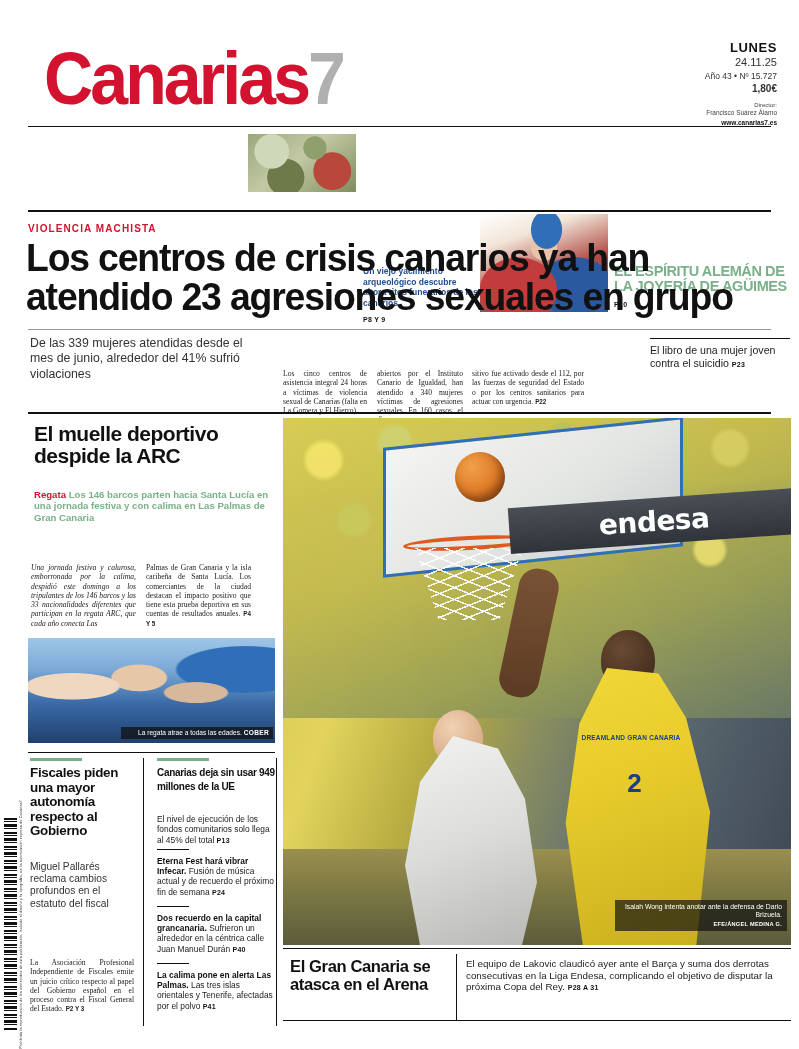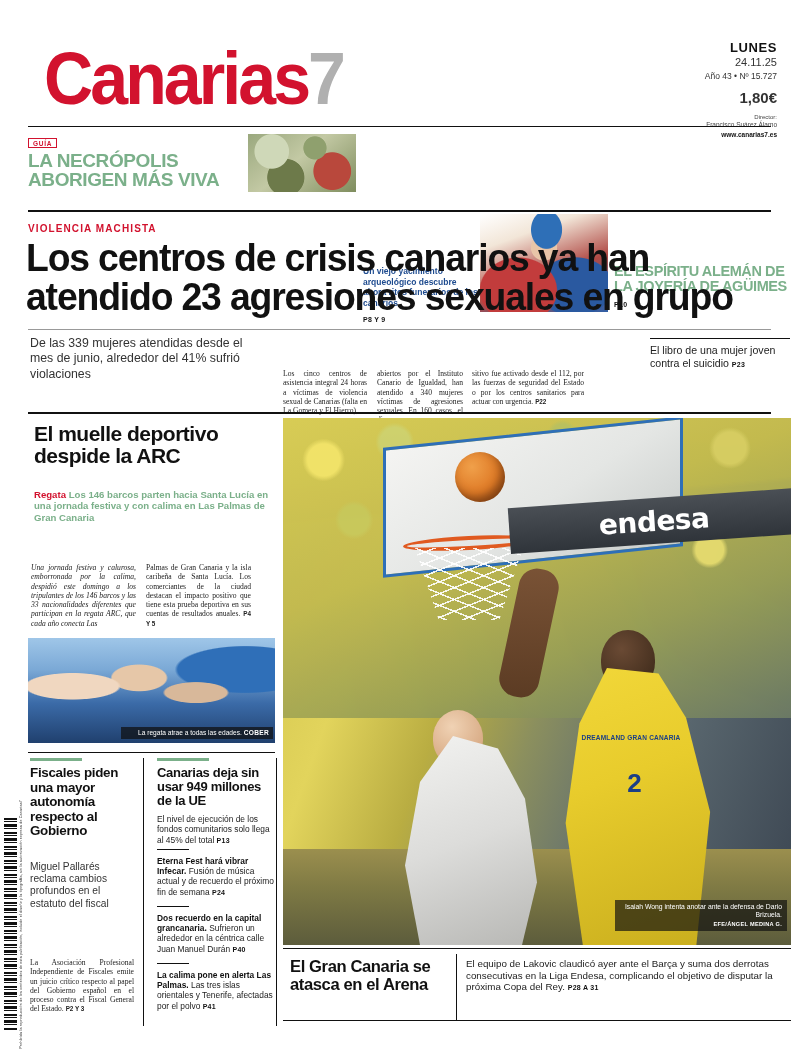--- a/index.html
+++ b/index.html
@@ -39,21 +39,21 @@
     transform:scaleX(0.92); transform-origin:left top;
   }
   .logo .seven { color:#b0b0b0; }
   .mast-info {
     position:absolute; right:22px; top:40px; width:200px;
     text-align:right;
   }
   .mast-day { font-size:13px; font-weight:bold; letter-spacing:.6px; color:#111; }
   .mast-date { font-size:11px; color:#333; margin-top:1px; }
   .mast-issue { font-size:8.5px; color:#333; margin-top:3px; }
-  .mast-price { font-size:15px; color:#333; margin-top:8px; font-weight:bold;}
+  .mast-price { font-size:10px; color:#333; margin-top:2px; font-weight:bold;}
   .mast-dir-label { font-size:6px; color:#444; margin-top:8px; }
   .mast-dir-name { font-size:6.5px; color:#444; margin-top:1px; }
   .mast-web { font-size:6.5px; color:#111; font-weight:bold; margin-top:3px; }
 
   
   .promo { position:absolute; left:0; top:126px; width:799px; height:78px; }
   .promo-left { position:absolute; left:28px; top:6px; width:235px; }
   .guia-tag {
     display:inline-block; border:1px solid #d2122e; color:#d2122e;
     font-size:6.5px; font-weight:bold; letter-spacing:.7px;
@@ -163,21 +163,21 @@
     letter-spacing:-.3px; color:#111;
   }
   .fisc-lead {
     position:absolute; left:30px; top:861px; width:104px;
     font-size:10.2px; line-height:12.2px; color:#333;
   }
   .fisc-body { position:absolute; left:30px; top:926px; width:104px; }
 
   .ue-head {
     position:absolute; left:157px; top:766px; width:118px;
-    font-size:13px; font-weight:bold; line-height:13.8px;
+    font-size:10px; font-weight:bold; line-height:13.8px;
     letter-spacing:-.3px; color:#111;
   }
   .ue-lead {
     position:absolute; left:157px; top:814px; width:118px;
     font-size:8.4px; line-height:10.4px; color:#222;
   }
   .brief { position:absolute; left:157px; width:118px;
     font-size:8.4px; line-height:10.2px; color:#222; }
   .brief b { font-weight:bold; color:#111; }
   .brief-rule { position:absolute; left:157px; width:32px; height:1px; background:#111; }
@@ -317,24 +317,20 @@
       <div class="mast-issue">Año 43 • Nº 15.727</div>
       <div class="mast-price">1,80€</div>
       <div class="mast-dir-label">Director:</div>
       <div class="mast-dir-name">Francisco Suárez Álamo</div>
       <div class="mast-web">www.canarias7.es</div>
     </div>
   </div>
 
   <div class="rule" style="left:28px; top:126px; width:743px; height:1px;"></div>
   <div class="promo">
-    <div class="promo-left">
-      <div class="guia-tag">GUÍA</div>
-      <div class="promo-green-head">LA NECRÓPOLIS ABORIGEN MÁS VIVA</div>
-    </div>
     <div class="promo-thumb"></div>
     <div class="promo-mid">
       <div class="promo-mid-text">Un viejo yacimiento arqueológico descubre ahora ritos funerarios de los canarios</div>
       <div class="pgref" style="display:inline-block;margin-top:1px;">P8 Y 9</div>
     </div>
     <div class="promo-photo"></div>
     <div class="promo-right">
       <div class="promo-green-head">EL ESPÍRITU ALEMÁN DE LA JOYERÍA DE AGÜIMES</div>
       <div class="pgref" style="display:inline-block;margin-top:2px;">P10</div>
     </div>

